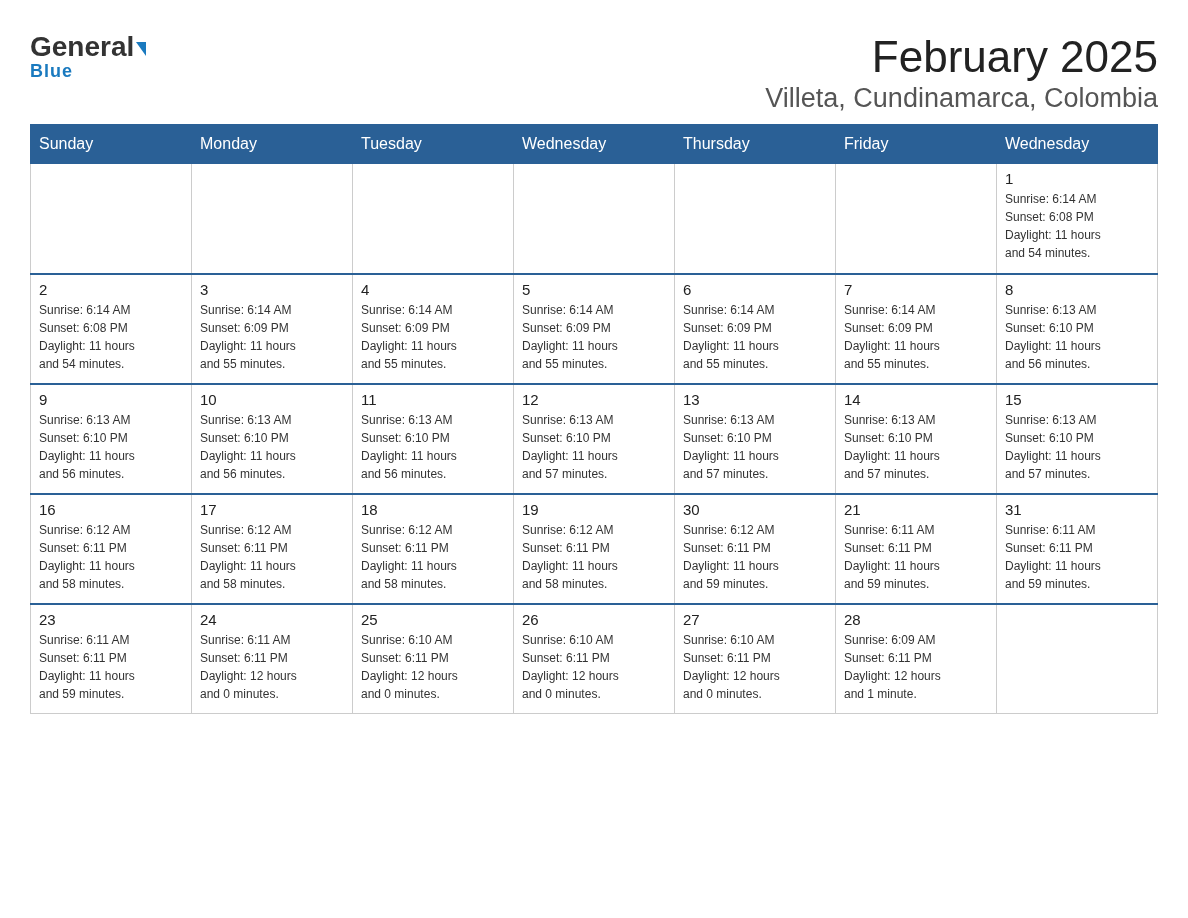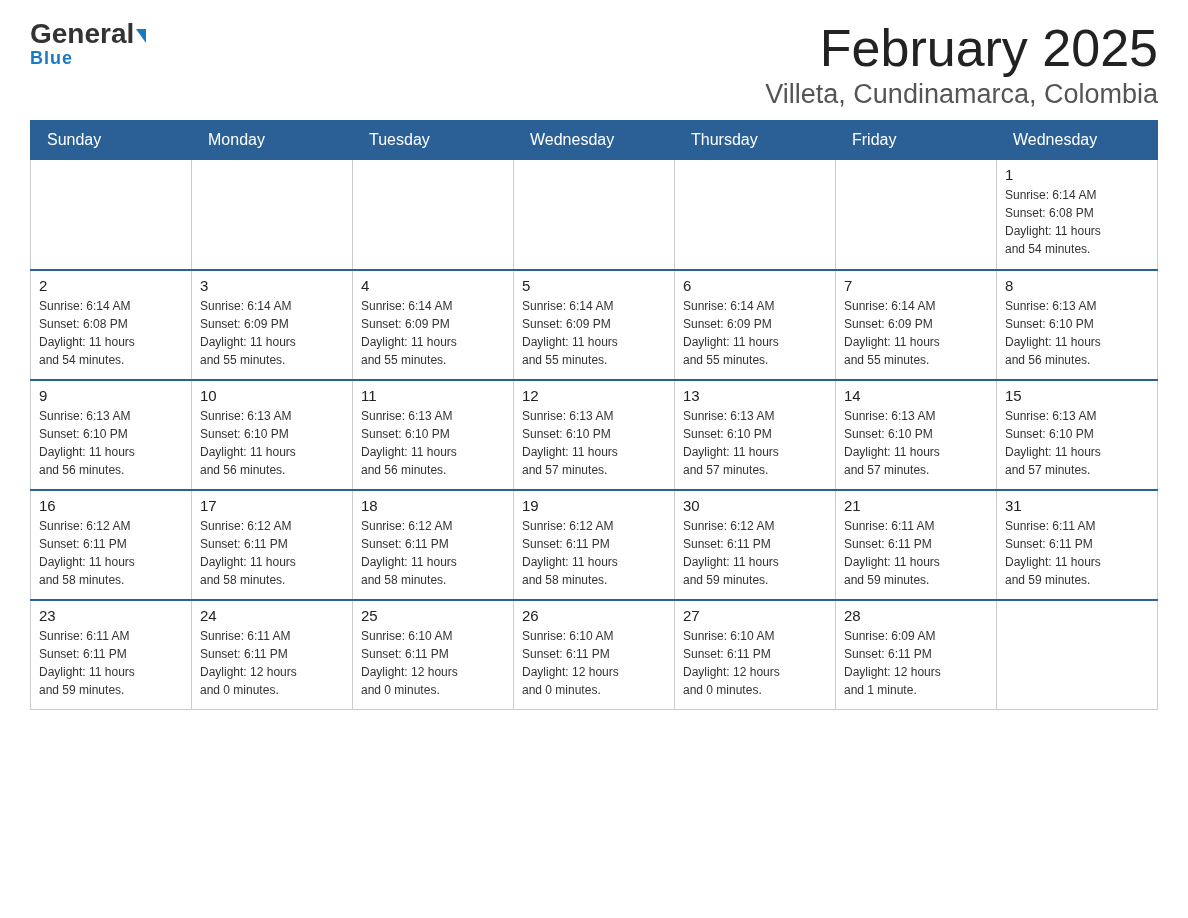--- a/index.html
+++ b/index.html
@@ -8,20 +8,21 @@
       background: #fff;
       padding: 20px 30px;
       width: 1188px;
       min-height: 918px;
     }
     .header-area {
       display: flex;
       justify-content: space-between;
       align-items: flex-start;
       margin-bottom: 10px;
+      margin-top: 13px;
     }
     .logo {
       display: flex;
       flex-direction: column;
       align-items: flex-start;
     }
     .logo-text {
       font-size: 28px;
       font-weight: bold;
       color: #333;
@@ -40,39 +41,39 @@
     .logo-blue-line {
       font-size: 18px;
       font-weight: bold;
       color: #1a7abf;
       letter-spacing: 1px;
     }
     .title-area {
       text-align: right;
     }
     .month-title {
-      font-size: 52px;
+      font-size: 44px;
       font-weight: normal;
       color: #222;
       line-height: 1.1;
     }
     .location-title {
       font-size: 27px;
       color: #555;
       margin-top: 2px;
     }
     .calendar-table {
       width: 100%;
       border-collapse: collapse;
       margin-top: 8px;
     }
     .calendar-table th {
       background-color: #2a6096;
       color: #fff;
-      padding: 10px 16px;
+      padding: 10px 8px;
       font-size: 16px;
       font-weight: normal;
       text-align: left;
       border: 1px solid #2a6096;
     }
     .calendar-table td {
       vertical-align: top;
       padding: 6px 8px;
       border: 1px solid #ccc;
       width: 14.28%;

